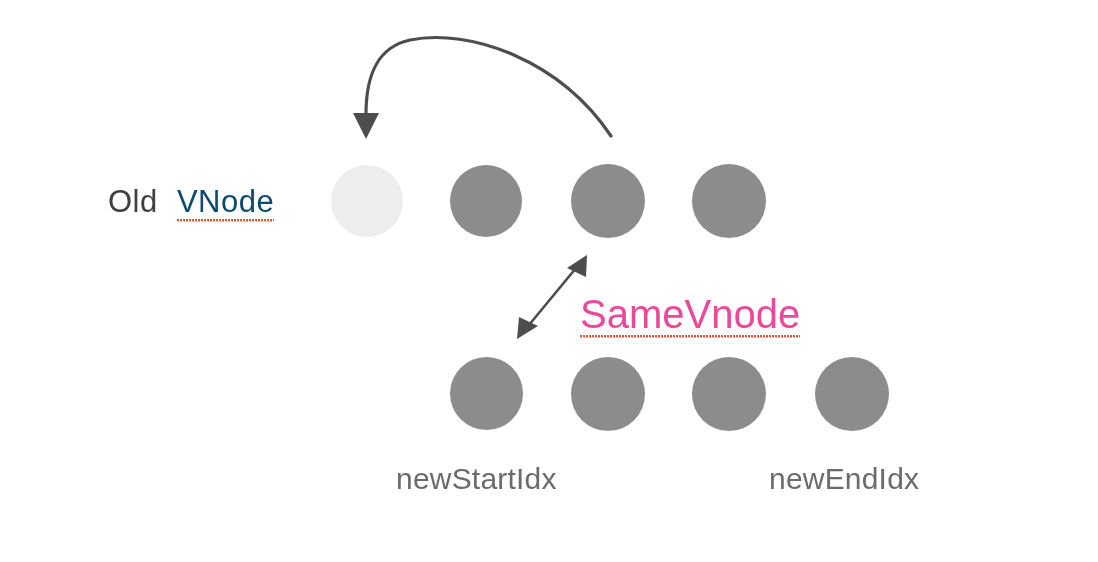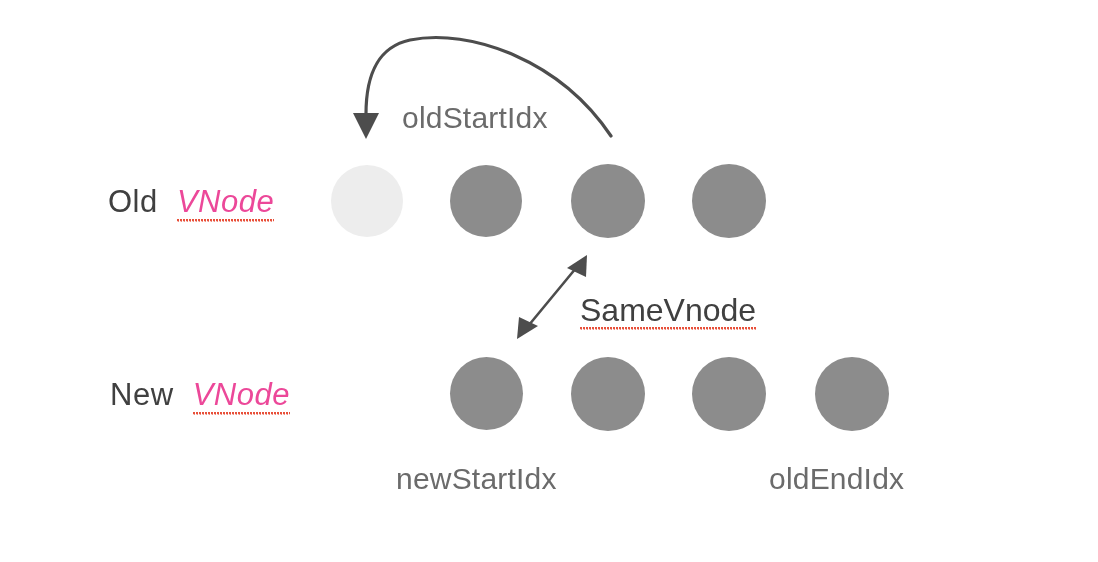--- a/index.html
+++ b/index.html
@@ -25,24 +25,23 @@
     position: absolute;
     color: #595959;
     font-size: 31px;
     letter-spacing: 0.5px;
     white-space: nowrap;
   }
   .row-label .plain {
     color: #404040;
   }
   .row-label .spell {
-    color: #ec4899;
+    color: #0c4a6e;
     position: relative;
     padding-bottom: 2px;
-    font-style: italic;
   }
   .spell::after {
     content: "";
     position: absolute;
     left: 0;
     right: 0;
     bottom: -1px;
     height: 3px;
     background-image: radial-gradient(circle at 1.1px 1.4px, #e8503a 1.1px, rgba(255,255,255,0) 1.3px);
     background-size: 3px 3px;
@@ -50,22 +49,22 @@
   }
   .idx-label {
     position: absolute;
     color: #6b6b6b;
     font-size: 30px;
     white-space: nowrap;
     letter-spacing: 0.2px;
   }
   .same-label {
     position: absolute;
-    color: #404040;
-    font-size: 32px;
+    color: #ec4899;
+    font-size: 40px;
     white-space: nowrap;
   }
   .arrow-layer {
     position: absolute;
     left: 0;
     top: 0;
     width: 1098px;
     height: 562px;
     pointer-events: none;
   }
@@ -92,32 +91,27 @@
   <div class="row-label" style="left:108px; top:184px;">
     <span class="plain">Old</span>
     <span style="display:inline-block;width:10px"></span><span class="spell">VNode</span>
   </div>
 
   <div class="node-circle" style="left:331px; top:165px; width:72px; height:72px; background:#ededed;"></div>
   <div class="node-circle" style="left:450px; top:165px; width:72px; height:72px; background:#8c8c8c;"></div>
   <div class="node-circle" style="left:571px; top:164px; width:74px; height:74px; background:#8c8c8c;"></div>
   <div class="node-circle" style="left:692px; top:164px; width:74px; height:74px; background:#8c8c8c;"></div>
 
-  <div class="idx-label" style="left:402px; top:101px;">oldStartIdx</div>
 
   <div class="same-label" style="left:580px; top:292px;">
     <span class="spell">SameVnode</span>
   </div>
 
-  <div class="row-label" style="left:110px; top:377px;">
-    <span class="plain">New</span>
-    <span style="display:inline-block;width:10px"></span><span class="spell">VNode</span>
-  </div>
 
   <div class="node-circle" style="left:450px; top:357px; width:73px; height:73px; background:#8c8c8c;"></div>
   <div class="node-circle" style="left:571px; top:357px; width:74px; height:74px; background:#8c8c8c;"></div>
   <div class="node-circle" style="left:692px; top:357px; width:74px; height:74px; background:#8c8c8c;"></div>
   <div class="node-circle" style="left:815px; top:357px; width:74px; height:74px; background:#8c8c8c;"></div>
 
   <div class="idx-label" style="left:396px; top:462px;text-align:right;">newStartIdx</div>
-  <div class="idx-label" style="left:769px; top:462px;">oldEndIdx</div>
+  <div class="idx-label" style="left:769px; top:462px;">newEndIdx</div>
 
 </div>
 
 </body></html>

